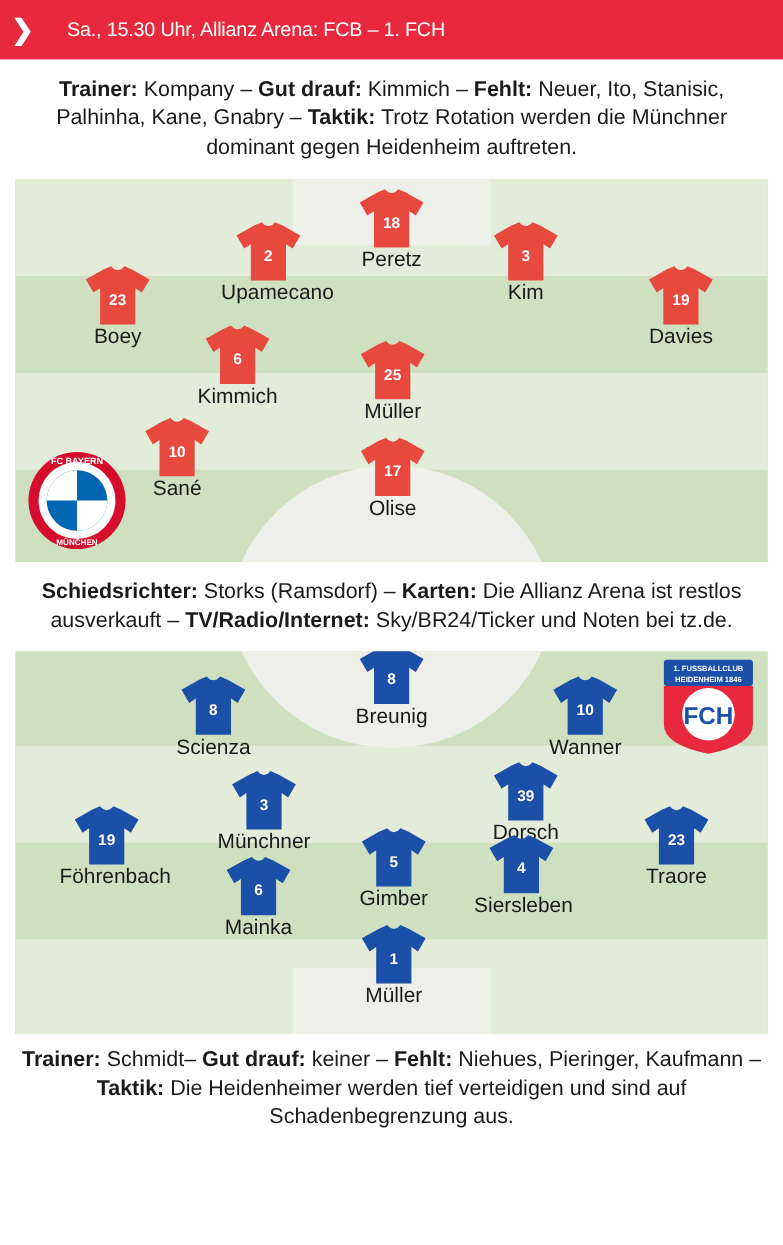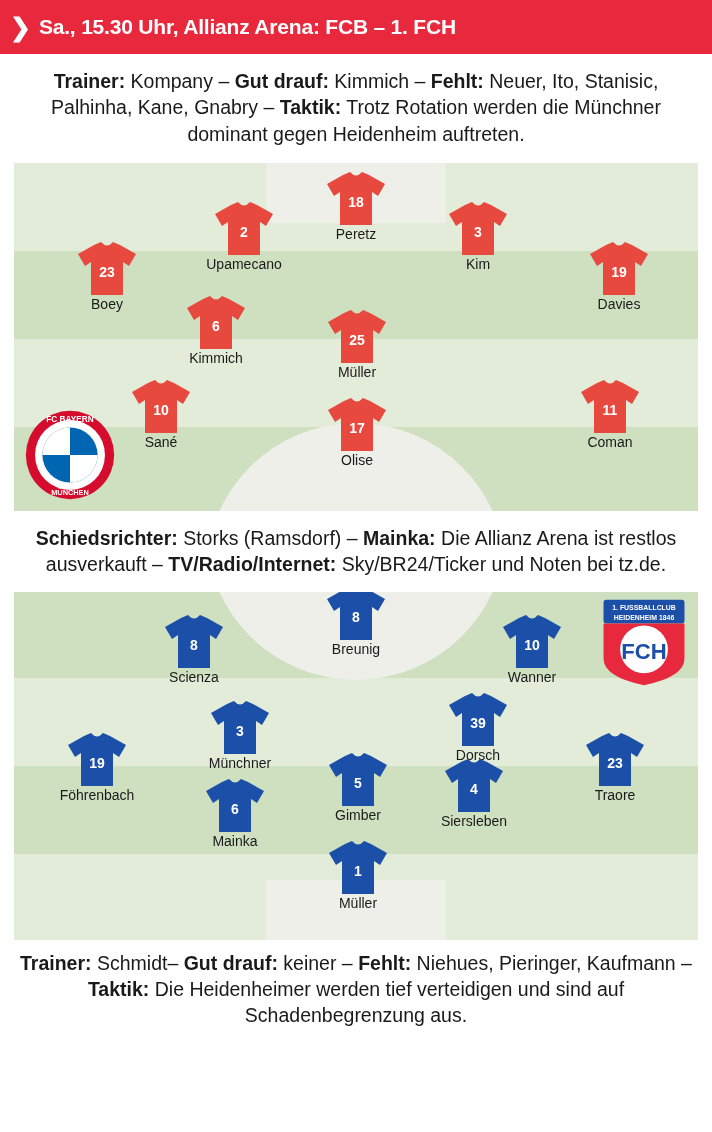--- a/index.html
+++ b/index.html
@@ -26,23 +26,24 @@
     padding: 0 10px;
     box-sizing: border-box;
   }
   .header .chev {
     font-size: 25px;
     font-weight: bold;
     margin-right: 8px;
     line-height: 1;
   }
   .header .title {
-    font-size: 21px;
-    font-weight: bold;
+    font-size: 18px;
+    font-weight: normal;
     letter-spacing: -0.2px;
+    margin-left: 22px;
   }
 
   
   .textblock {
     text-align: center;
     font-size: 19.5px;
     line-height: 1.35;
     padding: 14px 16px 10px 16px;
     box-sizing: border-box;
   }
@@ -89,21 +90,21 @@
     display: flex;
     align-items: center;
     justify-content: center;
     color: #ffffff;
     font-weight: bold;
     font-size: 14px;
     padding-top: 6px;
     box-sizing: border-box;
   }
   .pname {
-    font-size: 14px;
+    font-size: 19px;
     margin-top: -1px;
     color: #1a1a1a;
     white-space: nowrap;
   }
 
   
   .badge {
     position: absolute;
     width: 92px;
     height: 92px;
@@ -234,33 +235,24 @@
   <div class="player" style="left:300px;top:234px;">
     <div class="shirt">
       <svg viewBox="0 0 66 56">
           <path d="M20 4 L27 1 Q33 8 39 1 L46 4 L62 13 L55 25 L49 21 L49 54 L17 54 L17 21 L11 25 L4 13 Z" fill="#e8493f"></path>
         </svg>
       <span class="num">17</span>
     </div>
     <div class="pname">Olise</div>
   </div>
 
-  <div class="player" style="left:553px;top:216px;">
-    <div class="shirt">
-      <svg viewBox="0 0 66 56">
-          <path d="M20 4 L27 1 Q33 8 39 1 L46 4 L62 13 L55 25 L49 21 L49 54 L17 54 L17 21 L11 25 L4 13 Z" fill="#e8493f"></path>
-        </svg>
-      <span class="num">11</span>
-    </div>
-    <div class="pname">Coman</div>
-  </div>
 </div>
 
 <div class="textblock">
-  <b>Schiedsrichter:</b><span> Storks (Ramsdorf) – </span><b>Mainka:</b><span> Die Allianz Arena ist restlos ausverkauft – </span><b>TV/Radio/Internet:</b><span> Sky/BR24/Ticker und Noten bei tz.de.</span>
+  <b>Schiedsrichter:</b><span> Storks (Ramsdorf) – </span><b>Karten:</b><span> Die Allianz Arena ist restlos ausverkauft – </span><b>TV/Radio/Internet:</b><span> Sky/BR24/Ticker und Noten bei tz.de.</span>
 </div>
 
 <div class="pitch" style="height:348px;margin-top:4px;">
 
   <div class="stripe" style="left:0;top:86px;width:684px;height:88px;"></div>
   <div class="stripe" style="left:0;top:262px;width:684px;height:86px;"></div>
 
   <div class="box-line" style="left:252px;bottom:0;width:180px;height:60px;background:#efefe9;"></div>
 
   <div class="arc" style="left:192px;top:-92px;width:300px;height:180px;border-radius:0 0 150px 150px;"></div>

